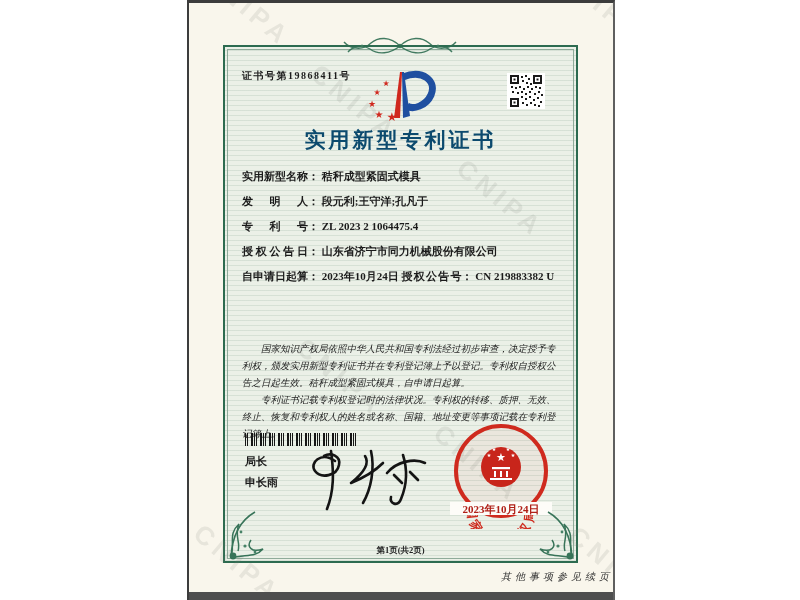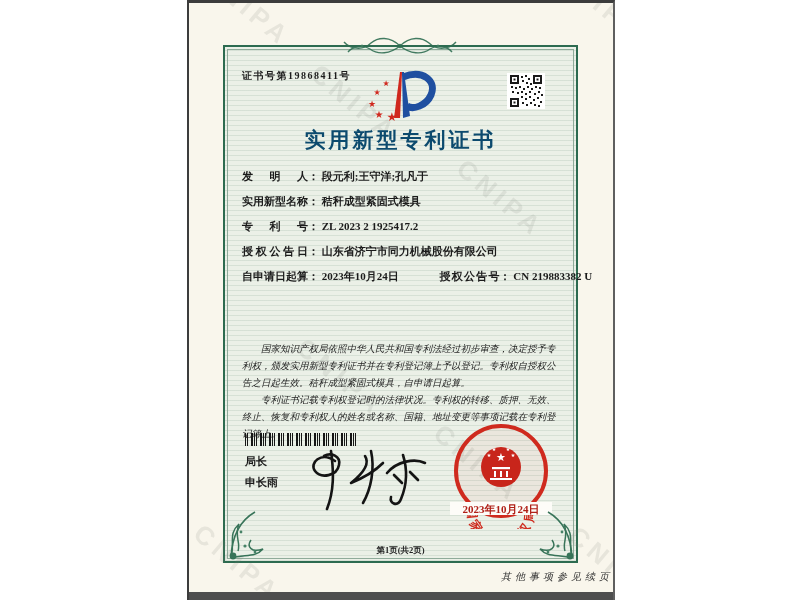--- a/index.html
+++ b/index.html
@@ -23,21 +23,21 @@
   .logo{position:absolute;left:176px;top:66px;}
   .qr{position:absolute;left:318px;top:70px;}
   .title{position:absolute;left:34px;top:123px;width:355px;text-align:center;
     font-size:21px;font-weight:bold;letter-spacing:3px;color:#0c4a6e;}
   .fields{position:absolute;left:53px;top:161px;width:330px;font-size:11px;font-weight:bold;color:#1b1b1b;}
   .frow{height:25px;line-height:25px;white-space:nowrap;}
   .flabel{display:inline-block;width:66px;text-align:justify;text-align-last:justify;vertical-align:top;}
   .flabel.w5{width:60px;}
   .fcolon{display:inline-block;}
   .fvalue{display:inline-block;}
-  .pair2{margin-left:38px;}
+  .pair2{}
   .legal{position:absolute;left:53px;top:338px;width:322px;font-size:9.5px;line-height:17px;
     color:#242424;font-style:italic;}
   .legal p{margin:0;text-indent:2em;}
   .barcode{position:absolute;left:56px;top:430px;width:112px;height:13px;
     background:repeating-linear-gradient(90deg,#161616 0 1px,rgba(0,0,0,0) 1px 2px,#161616 2px 3px,rgba(0,0,0,0) 3px 6px,#161616 6px 8px,rgba(0,0,0,0) 8px 9px);}
   .signer{position:absolute;left:56px;top:448px;font-family:"Liberation Sans","DejaVu Sans",sans-serif;
     font-size:11px;font-weight:bold;color:#191919;line-height:21px;}
   .signature{position:absolute;left:102px;top:440px;}
   .seal{position:absolute;left:256px;top:414px;}
   .page-footer{position:absolute;left:34px;top:542px;width:355px;text-align:center;
@@ -141,30 +141,30 @@
             <rect x="23" y="29" width="2" height="2"></rect>
           <rect x="27" y="31" width="2" height="2"></rect>
             <rect x="31" y="32" width="2" height="2"></rect>
         </g>
       </svg>
 
       <div class="title">实用新型专利证书</div>
 
       <div class="fields">
         <div class="frow">
+          <span class="flabel">实用新型名称</span><span class="fcolon">：</span>
+          <span class="fvalue">秸秆成型紧固式模具</span>
+        </div>
+        <div class="frow">
           <span class="flabel">发明人</span><span class="fcolon">：</span>
           <span class="fvalue">段元利;王守洋;孔凡于</span>
         </div>
         <div class="frow">
-          <span class="flabel">实用新型名称</span><span class="fcolon">：</span>
-          <span class="fvalue">秸秆成型紧固式模具</span>
-        </div>
-        <div class="frow">
           <span class="flabel">专利号</span><span class="fcolon">：</span>
-          <span class="fvalue">ZL 2023 2 1925417.2</span>
+          <span class="fvalue">ZL 2023 2 1064475.4</span>
         </div>
         <div class="frow">
           <span class="flabel">授权公告日</span><span class="fcolon">：</span>
           <span class="fvalue">山东省济宁市同力机械股份有限公司</span>
         </div>
         <div class="frow">
           <span class="flabel">自申请日起算</span><span class="fcolon">：</span>
           <span class="fvalue">2023年10月24日</span>
           <span class="pair2"><span class="flabel w5">授权公告号</span><span class="fcolon">：</span>
           <span class="fvalue">CN 219883382 U</span></span>

